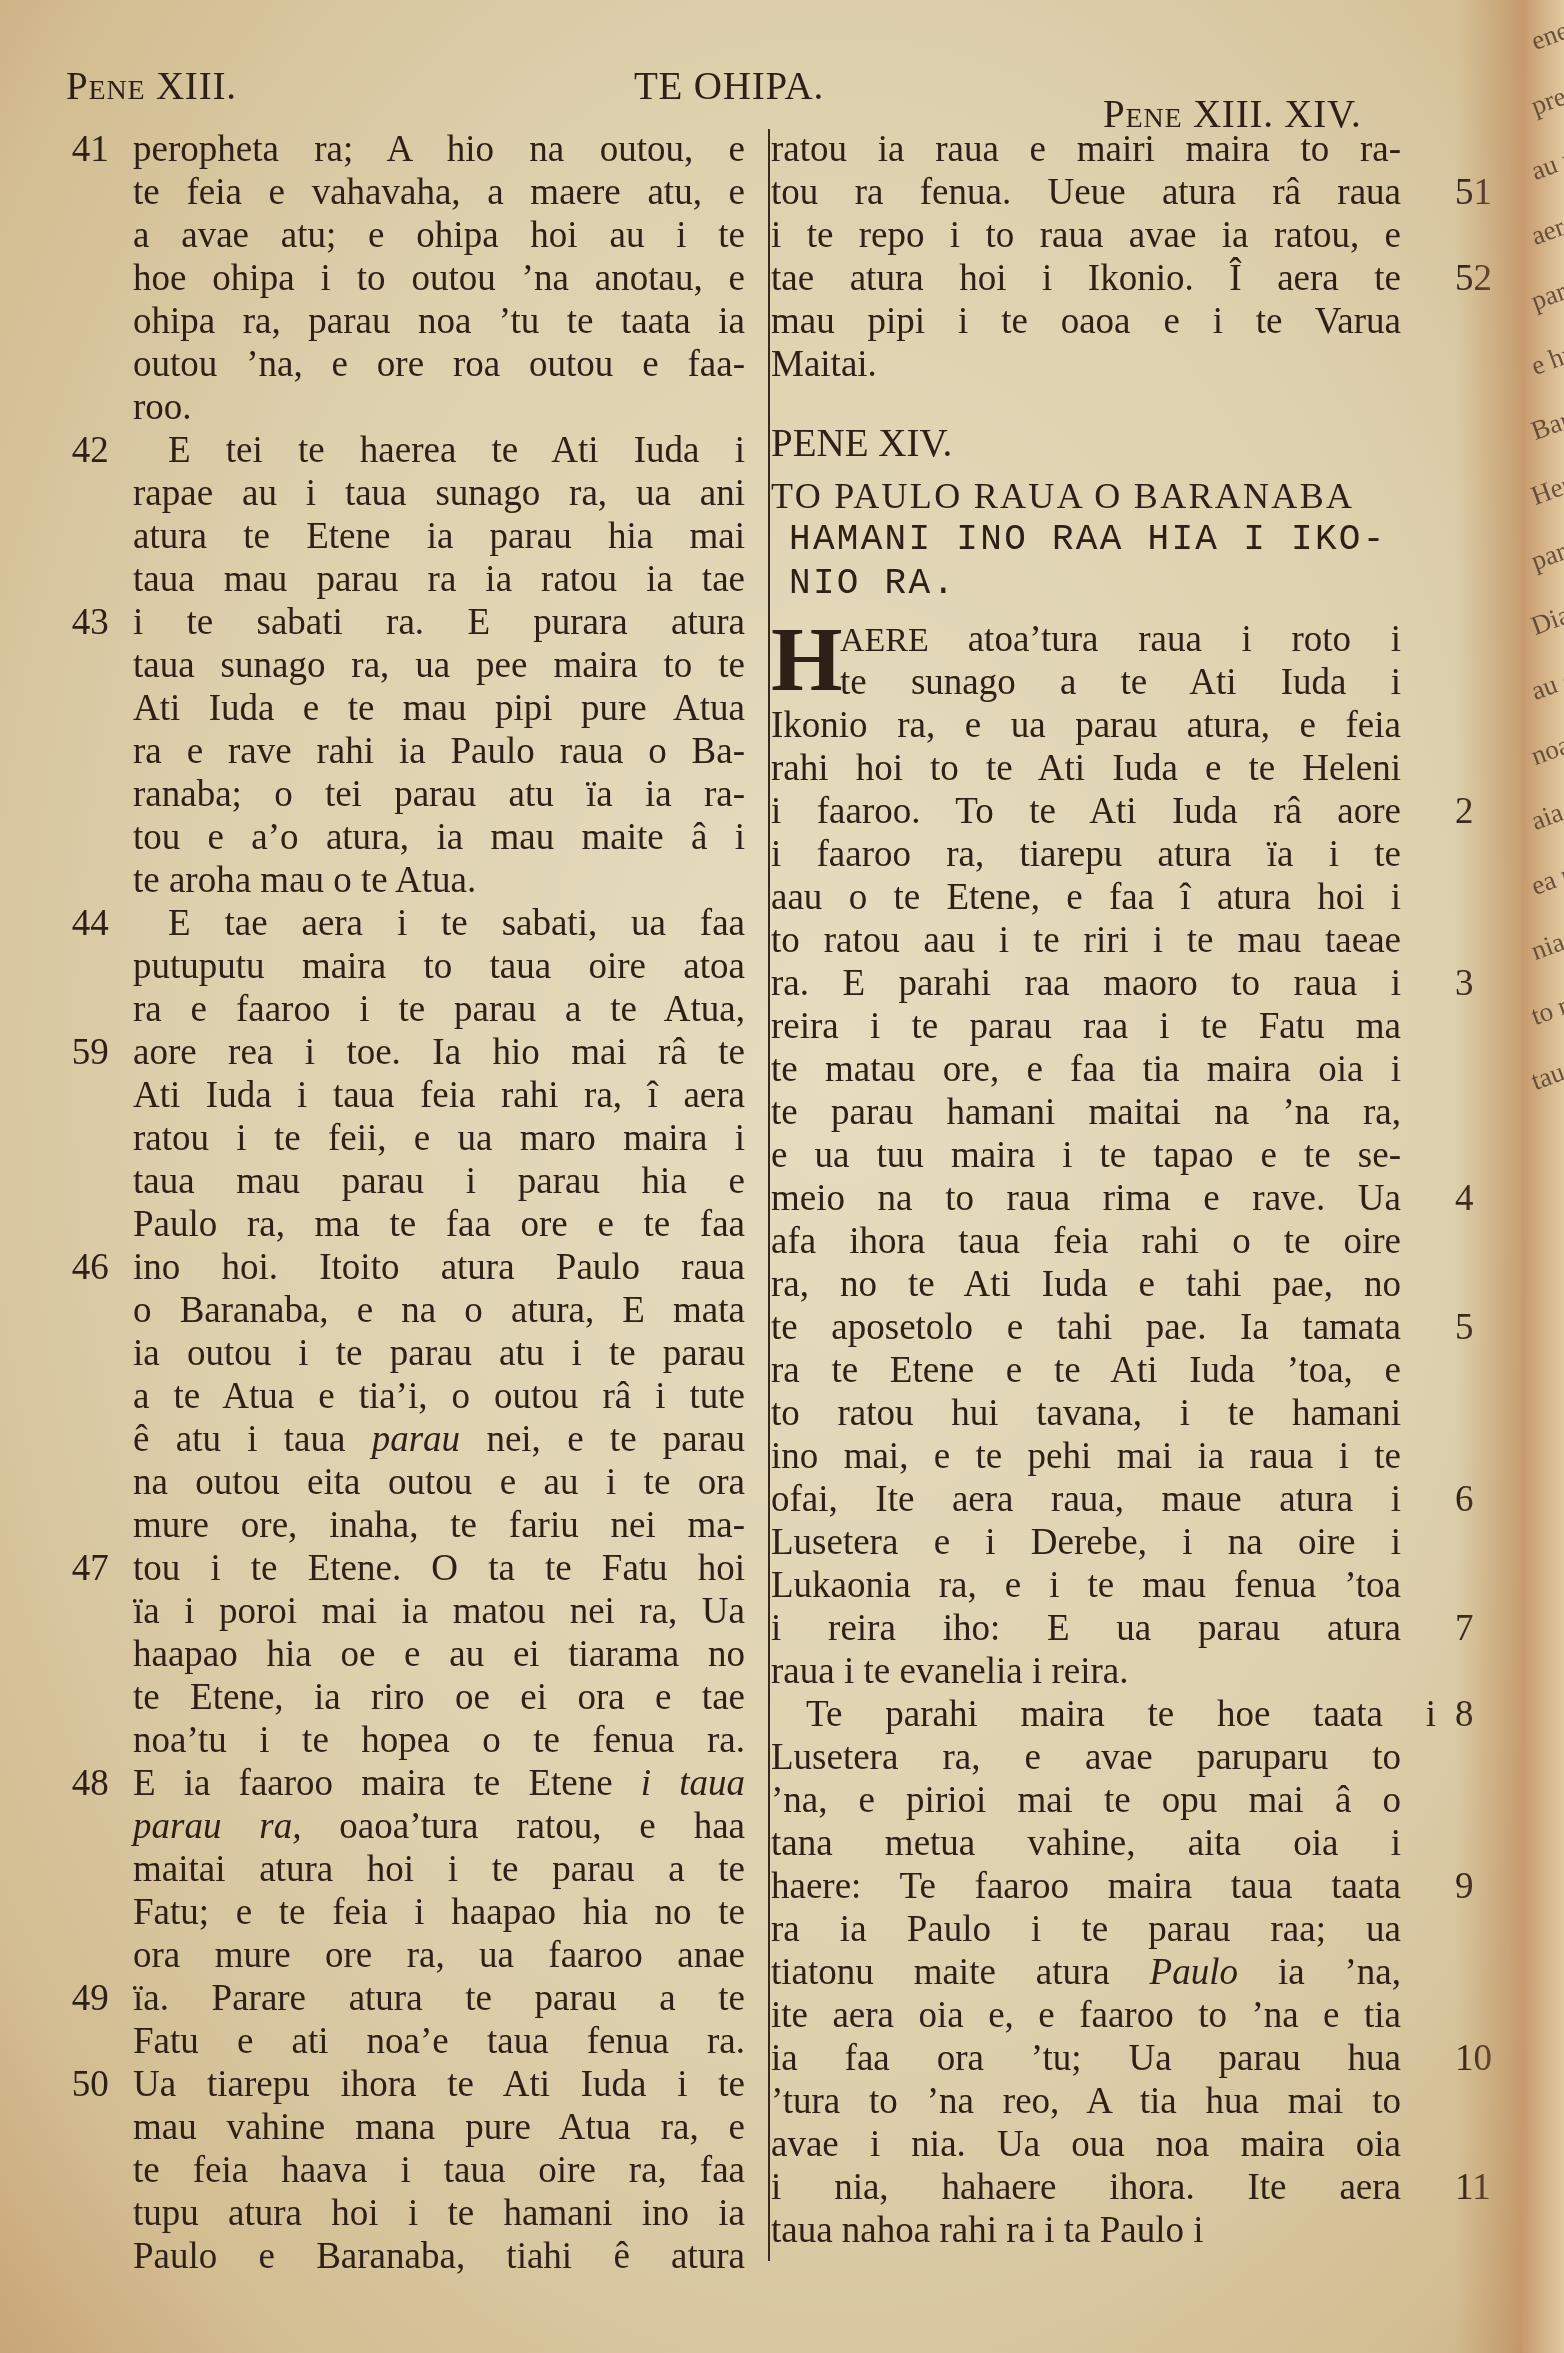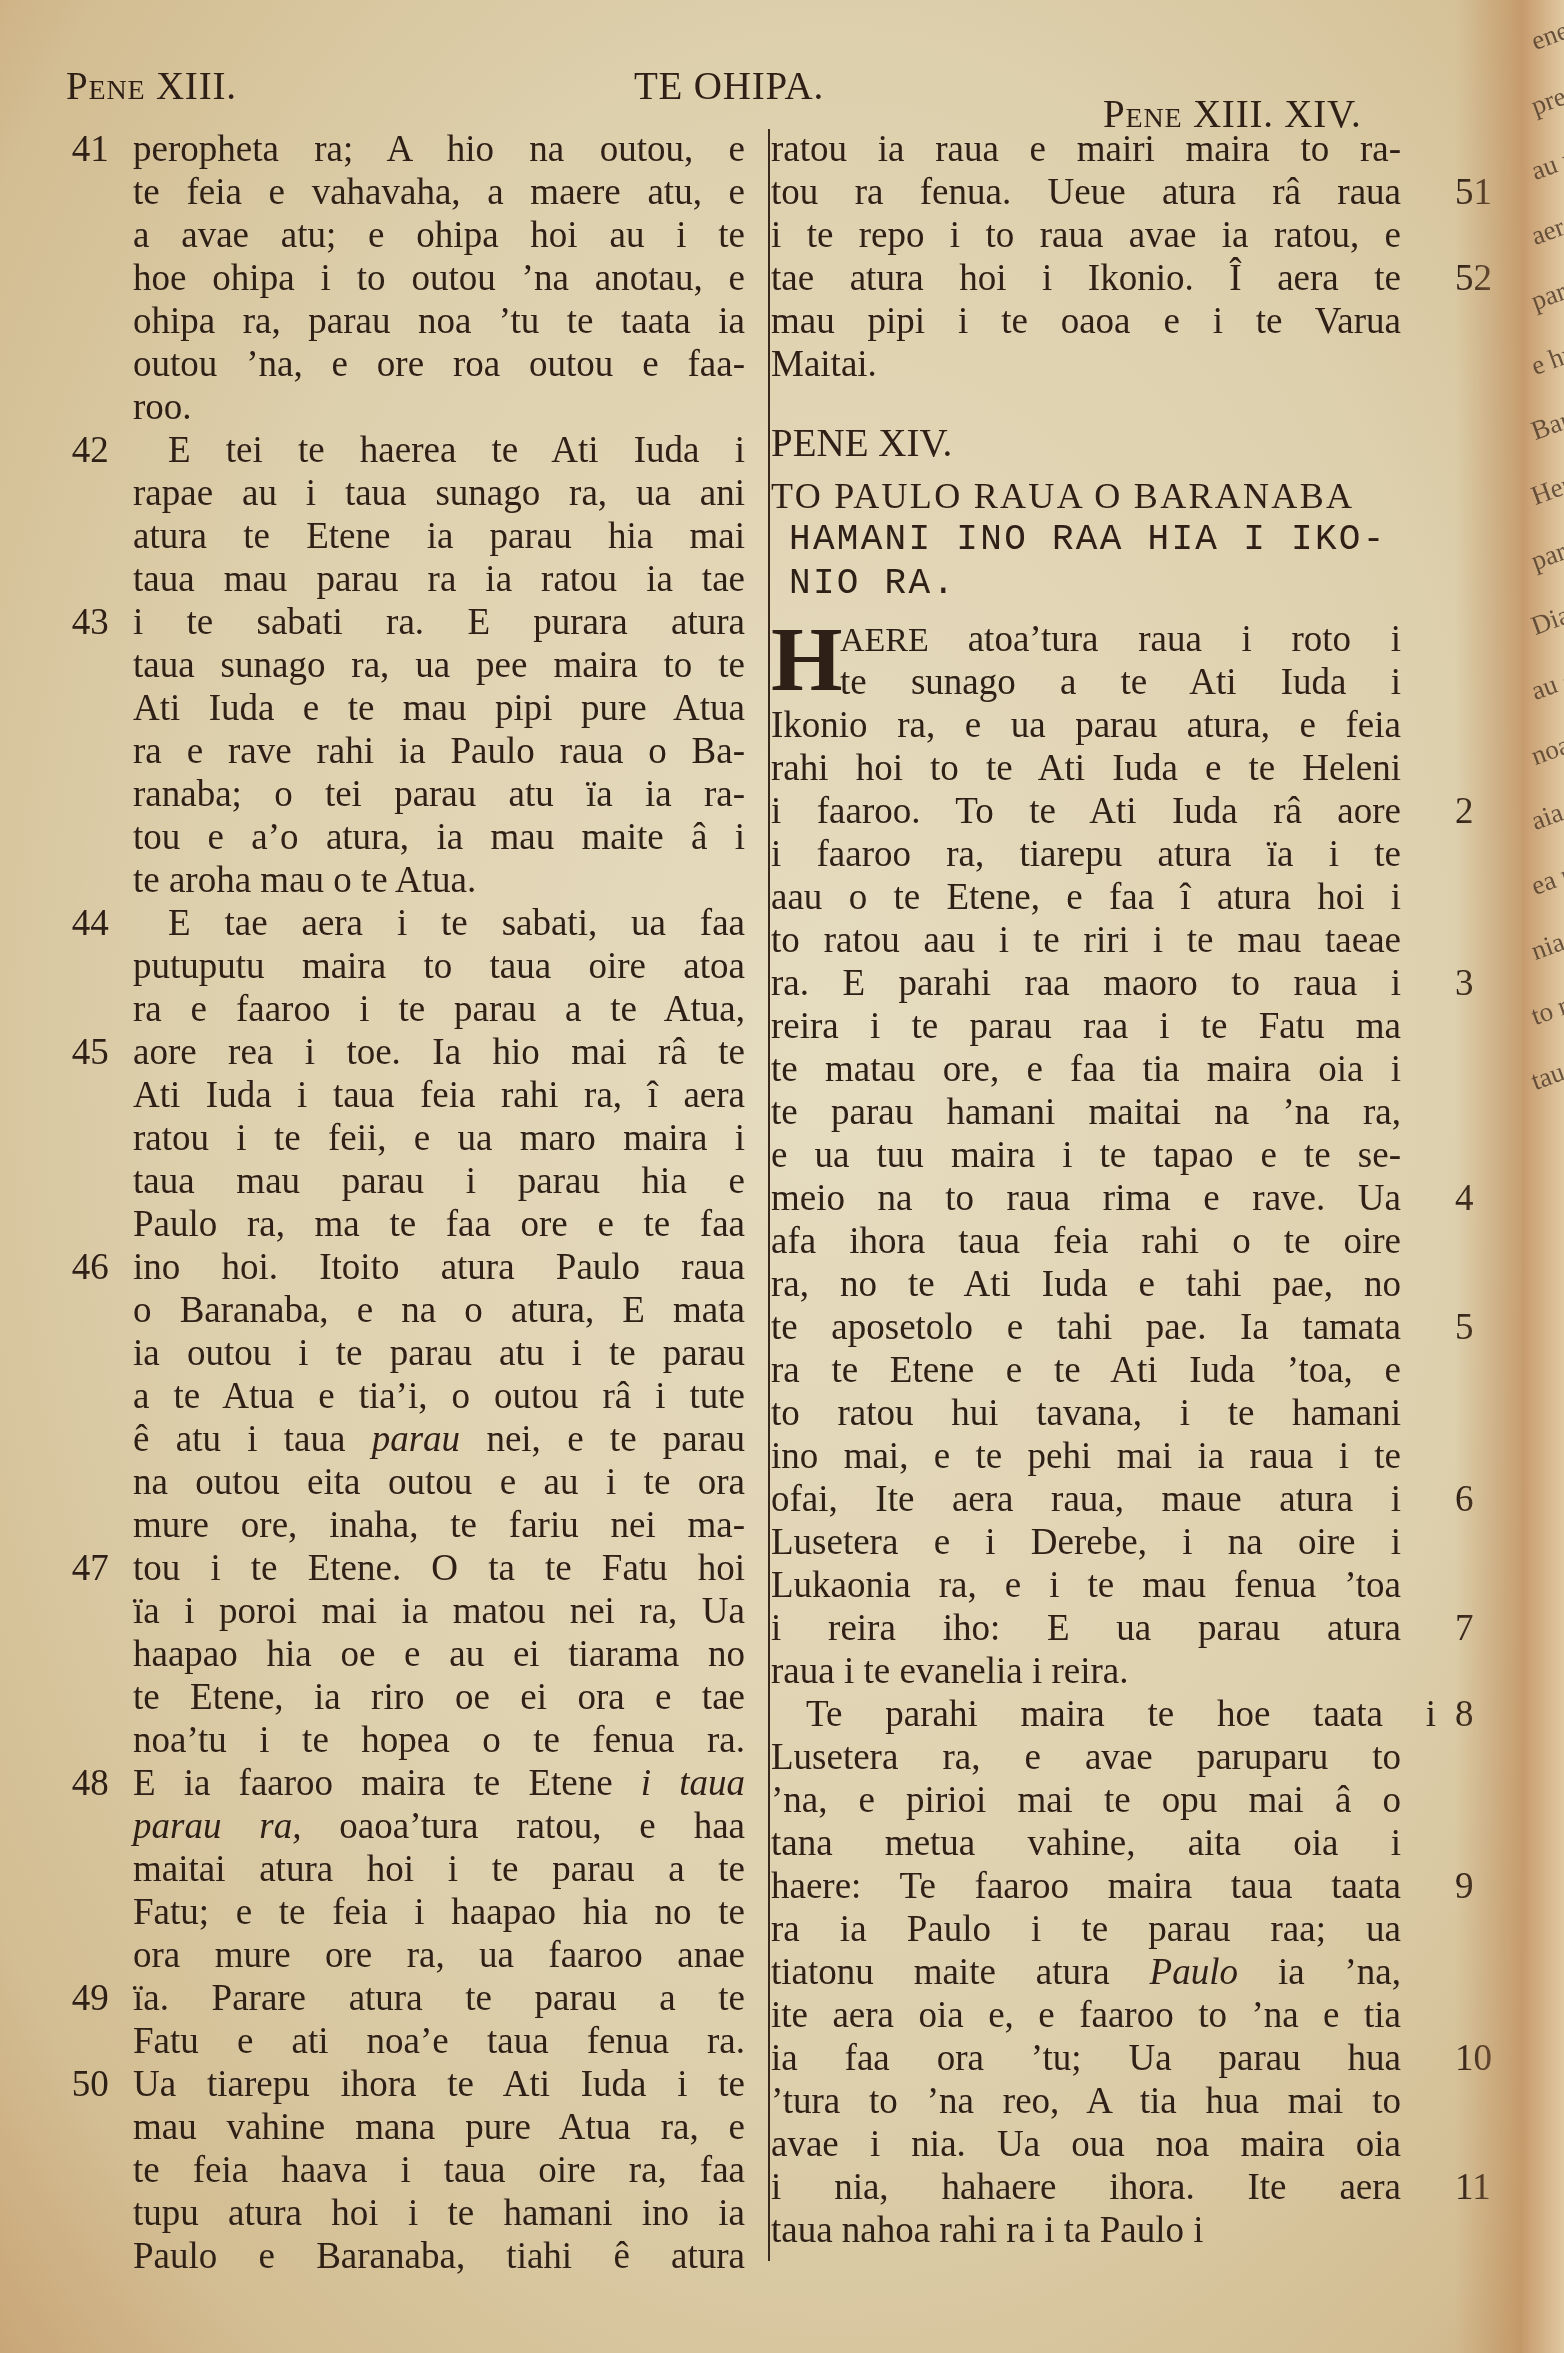--- a/index.html
+++ b/index.html
@@ -134,21 +134,21 @@
         <span class="num-left">44</span>
         <span class="txt indent"><span>E tae aera i te sabati, ua faa</span></span>
       </div>
       <div class="line">
         <span class="txt"><span>putuputu maira to taua oire atoa</span></span>
       </div>
       <div class="line">
         <span class="txt"><span>ra e faaroo i te parau a te Atua,</span></span>
       </div>
       <div class="line">
-        <span class="num-left">45</span>
+        <span class="num-left">59</span>
         <span class="txt"><span>aore rea i toe. Ia hio mai râ te</span></span>
       </div>
       <div class="line">
         <span class="txt"><span>Ati Iuda i taua feia rahi ra, î aera</span></span>
       </div>
       <div class="line">
         <span class="txt"><span>ratou i te feii, e ua maro maira i</span></span>
       </div>
       <div class="line">
         <span class="txt"><span>taua mau parau i parau hia e</span></span>

